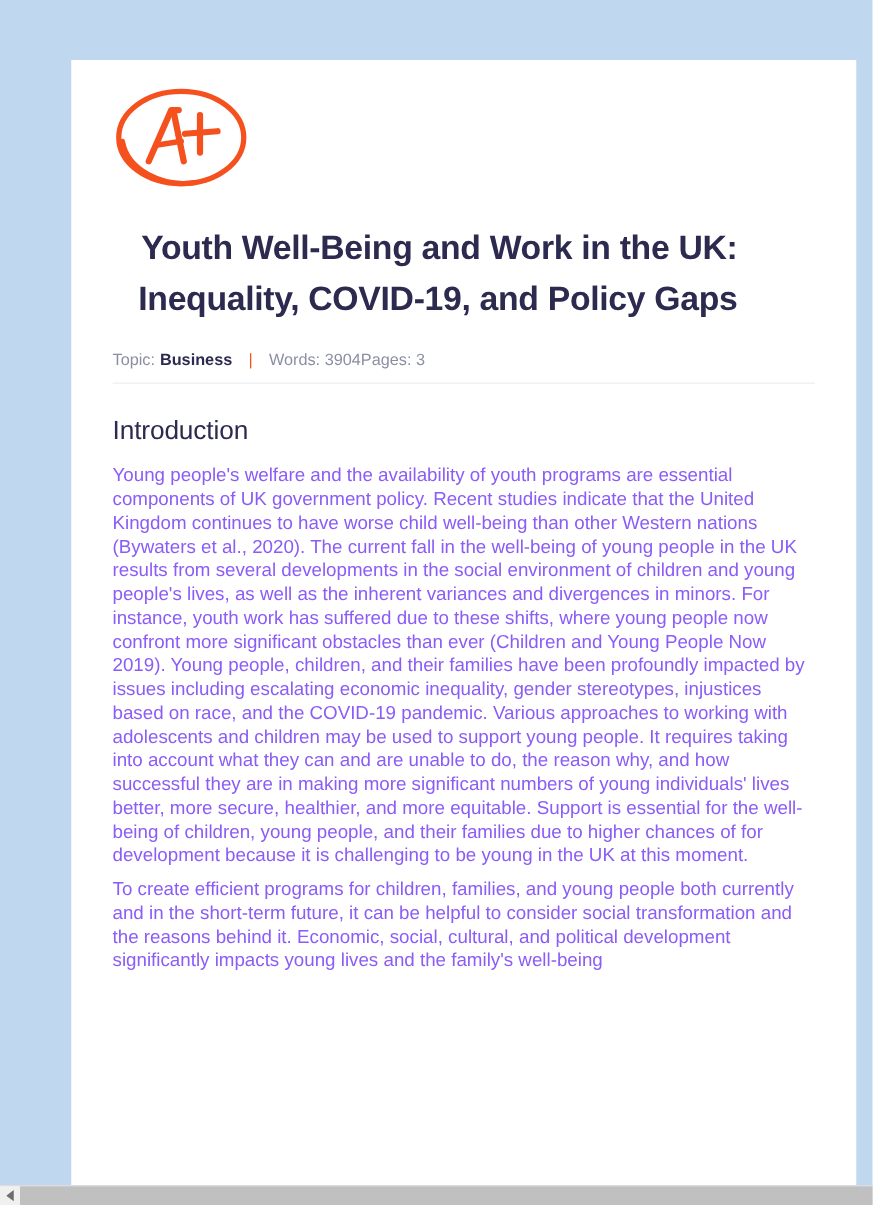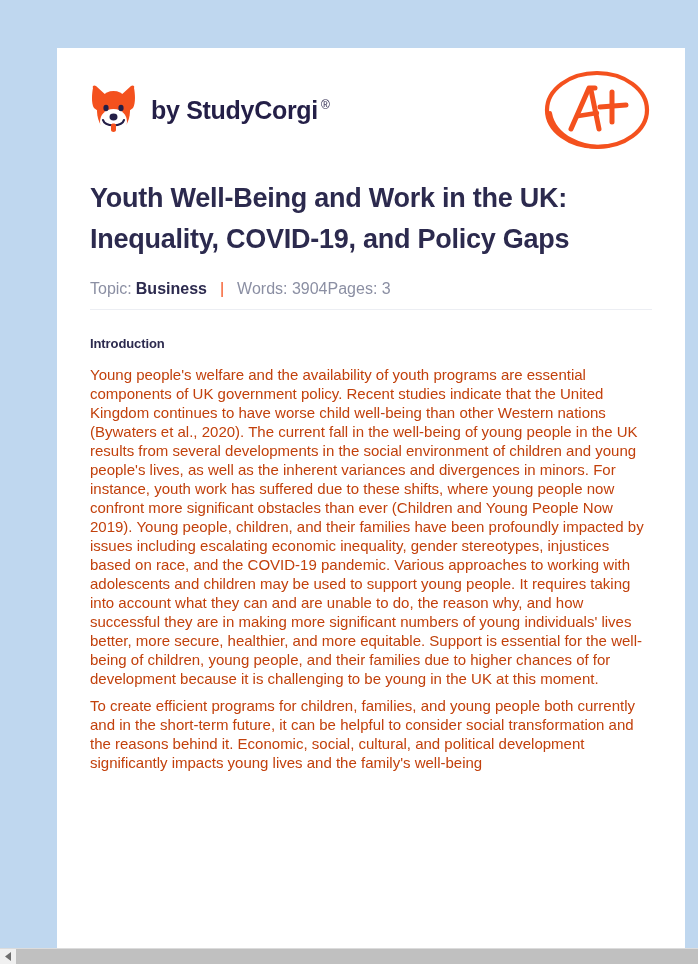--- a/index.html
+++ b/index.html
@@ -84,55 +84,56 @@
 
   
   .doc-title {
     font-size: 27px;
     line-height: 41px;
     font-weight: 700;
     color: #2c2a4e;
     letter-spacing: -0.25px;
     margin: 22px 0 0 0;
     max-width: 500px;
+    text-align: right;
   }
 
   .meta-row {
     display: flex;
     align-items: center;
-    font-size: 16px;
+    font-size: 13px;
     color: #8b8fa3;
     padding: 20px 0 11px 0;
     border-bottom: 1px solid #eceef3;
     gap: 0;
   }
   .meta-label { color: #8b8fa3; }
   .meta-topic {
     color: #2c2a4e;
     font-weight: 700;
     margin-left: 4px;
   }
   .meta-sep {
     color: #f4511e;
     margin: 0 13px;
   }
   .meta-words { margin-right: 0; }
 
   
   .section-heading {
-    font-size: 13px;
-    font-weight: 700;
+    font-size: 21px;
+    font-weight: 400;
     color: #2c2a4e;
     margin: 26px 0 14px 0;
     letter-spacing: -0.1px;
   }
   .body-par {
     font-size: 15px;
     line-height: 19px;
-    color: #c2410c;
+    color: #8b5cf6;
     margin: 0 0 8px 0;
     text-align: left;
   }
   .body-par.last {
     margin-bottom: 0;
   }
 
   
   .hscroll {
     position: absolute;
@@ -171,46 +172,20 @@
 </style>
 </head>
 <body>
 
 <div class="viewport">
   <div class="page">
     <div class="page-inner">
 
       <div class="doc-header">
 
-        <div class="brand">
-          <span class="corgi-logo">
-            <svg viewBox="0 0 47 52" width="47" height="52" aria-hidden="true">
-
-              <path d="M3 4 C2 2 4 0.5 6 2 L18 13 L12 30 L4 24 C1 19 2 9 3 4 Z" fill="#f4511e"></path>
-              <path d="M44 4 C45 2 43 0.5 41 2 L29 13 L35 30 L43 24 C46 19 45 9 44 4 Z" fill="#f4511e"></path>
-
-              <path d="M23.5 7 C33 7 40 15 40 27 C40 39 33 48 23.5 48 C14 48 7 39 7 27 C7 15 14 7 23.5 7 Z" fill="#f4511e"></path>
-
-              <path d="M23.5 25 C32 25 37 31 37 38 C37 45 31 49 23.5 49 C16 49 10 45 10 38 C10 31 15 25 23.5 25 Z" fill="#ffffff"></path>
-
-              <ellipse cx="16" cy="24" rx="2.6" ry="3.2" fill="#241f47"></ellipse>
-              <ellipse cx="31" cy="24" rx="2.6" ry="3.2" fill="#241f47"></ellipse>
-
-              <ellipse cx="23.5" cy="33" rx="4" ry="3.4" fill="#241f47"></ellipse>
-
-              <path d="M13 36 C15 43 32 43 34 36" stroke="#241f47" stroke-width="2.2" fill="none" stroke-linecap="round"></path>
-
-              <path d="M21 41 C21 39 26 39 26 41 L26 46 C26 48.5 21 48.5 21 46 Z" fill="#f4511e"></path>
-            </svg>
-          </span>
-          <span class="brand-text">
-            <span class="brand-name">by StudyCorgi</span>
-            <span class="brand-reg">®</span>
-          </span>
-        </div>
 
         <span class="grade-badge">
           <svg viewBox="0 0 110 88" width="110" height="88" aria-hidden="true">
             <ellipse cx="55" cy="44" rx="50" ry="37" fill="none" stroke="#f4511e" stroke-width="4.2"></ellipse>
             <path d="M8 47 C12 70 40 84 66 80" fill="none" stroke="#f4511e" stroke-width="4" stroke-linecap="round"></path>
 
             <path d="M29 63 L47 22 L53 22" fill="none" stroke="#f4511e" stroke-width="5" stroke-linecap="round" stroke-linejoin="round"></path>
             <path d="M49 24 L57 63" fill="none" stroke="#f4511e" stroke-width="5" stroke-linecap="round"></path>
             <path d="M36 50 L55 47" fill="none" stroke="#f4511e" stroke-width="4.4" stroke-linecap="round"></path>
 

